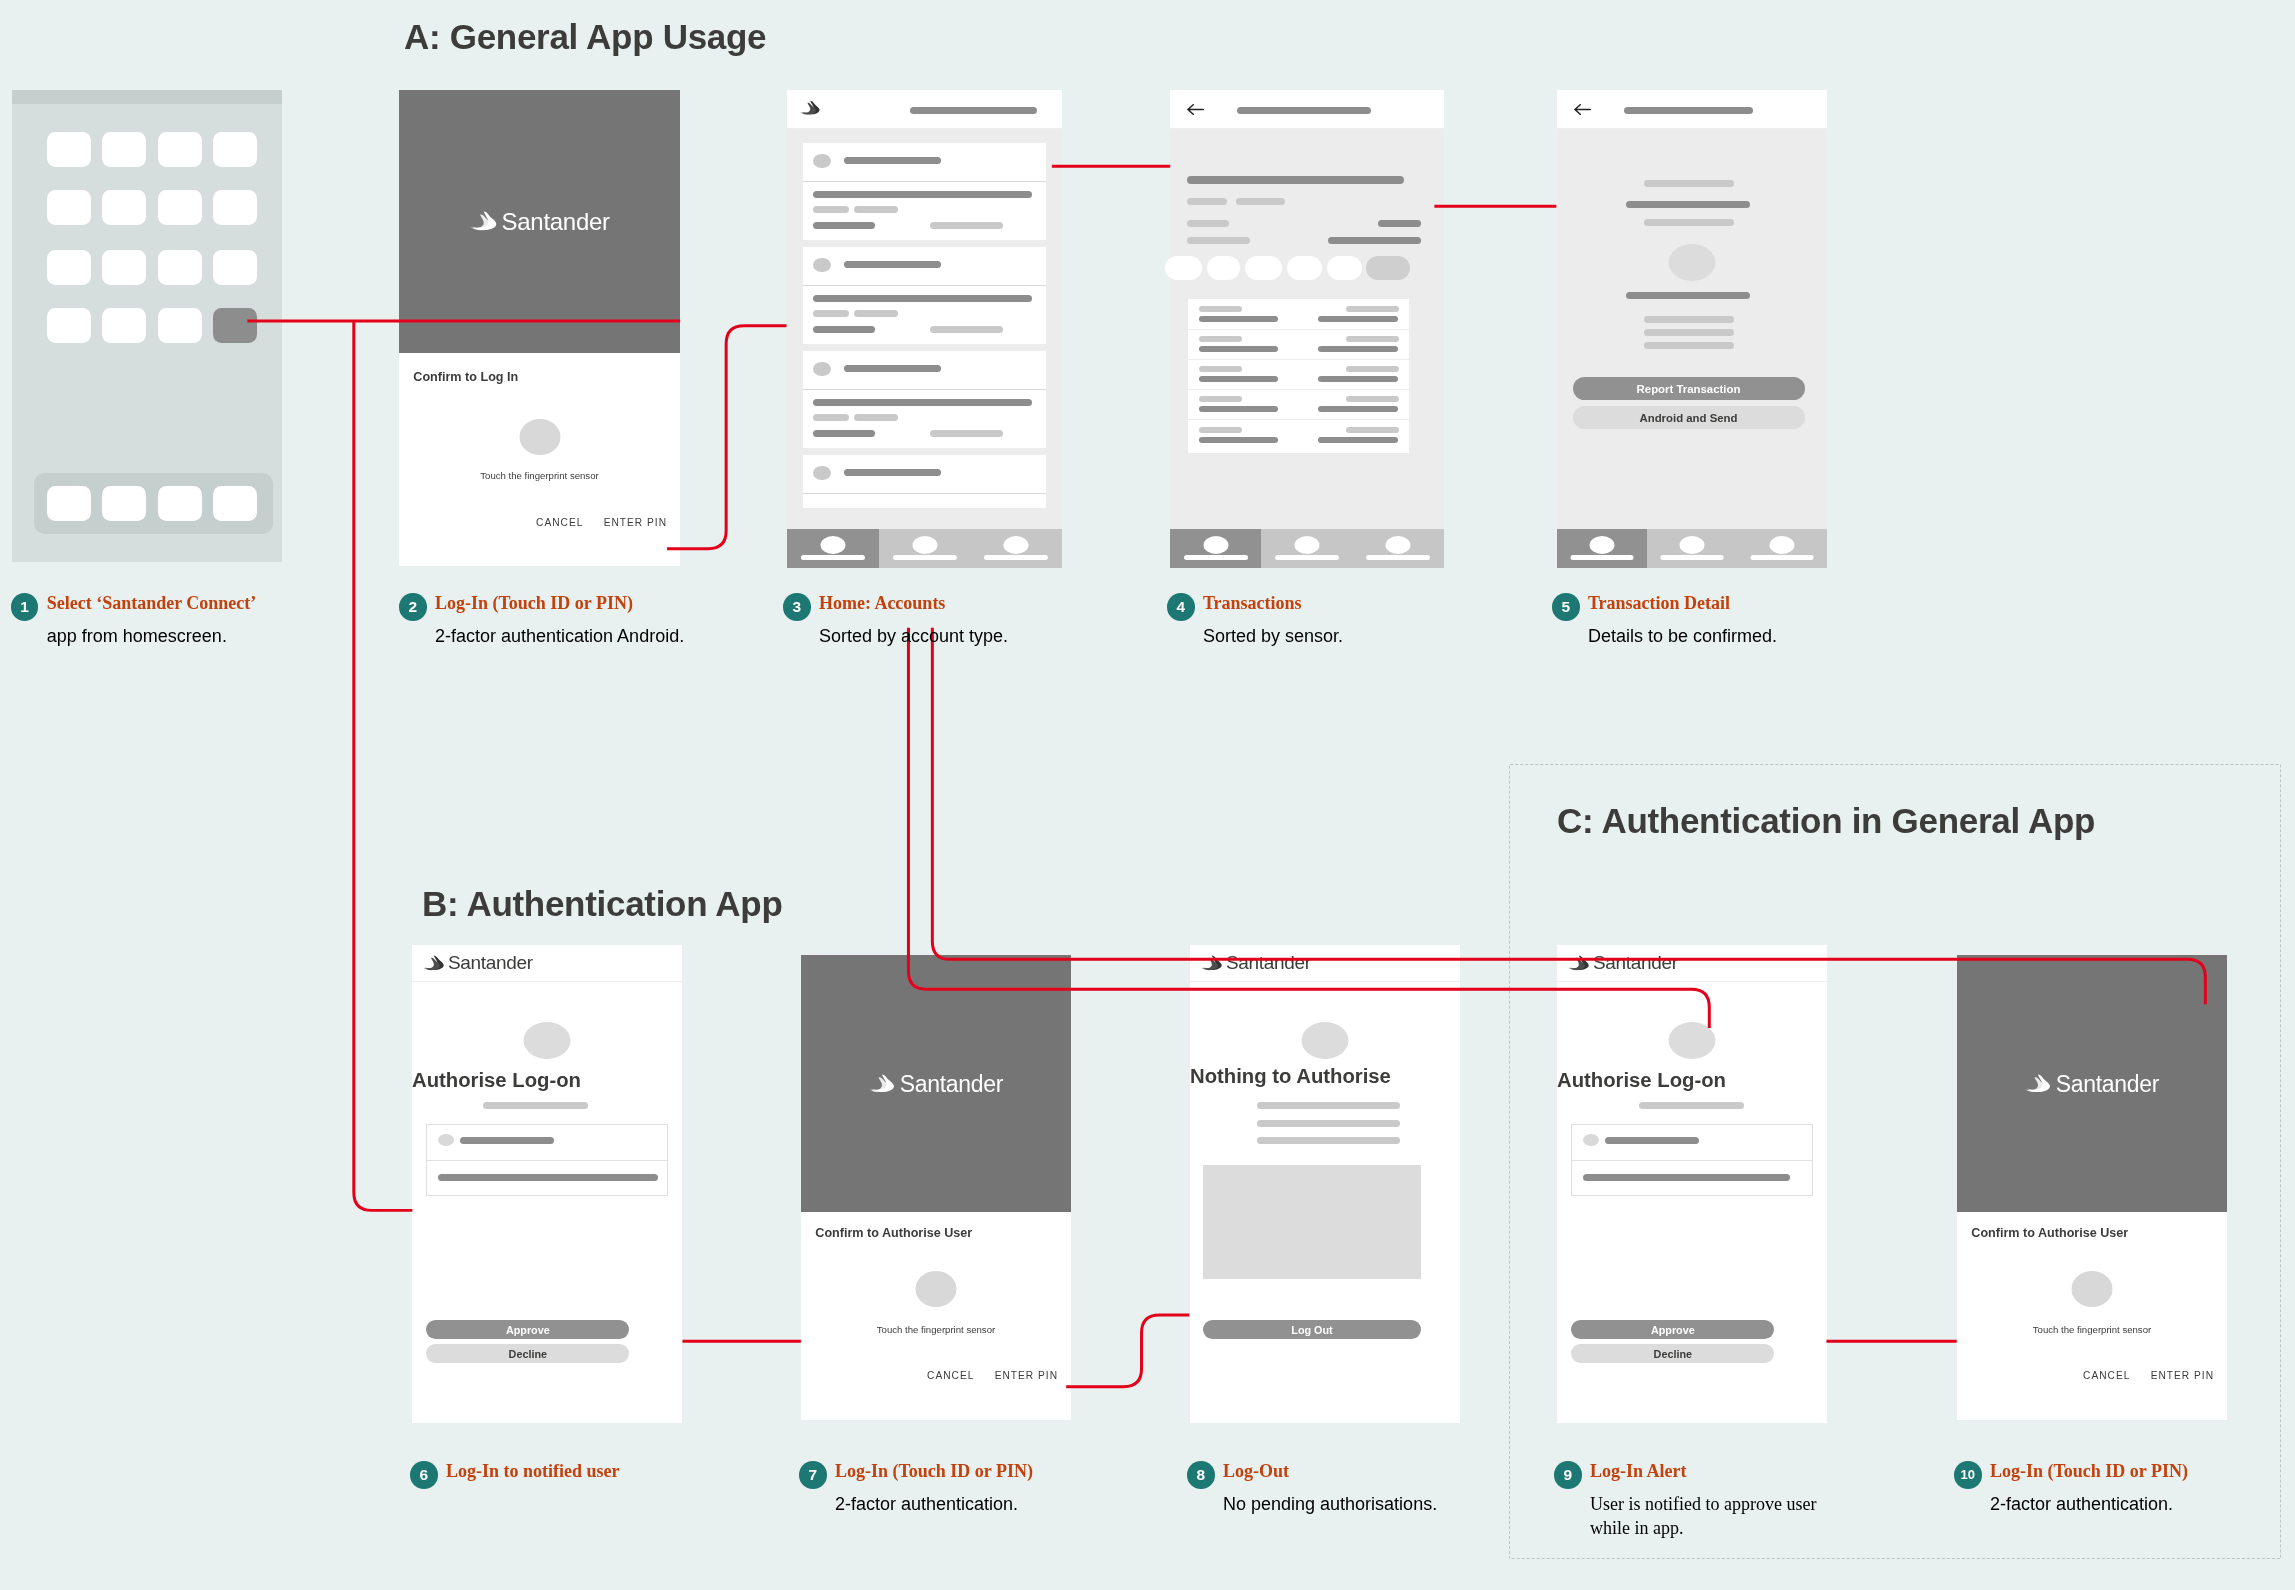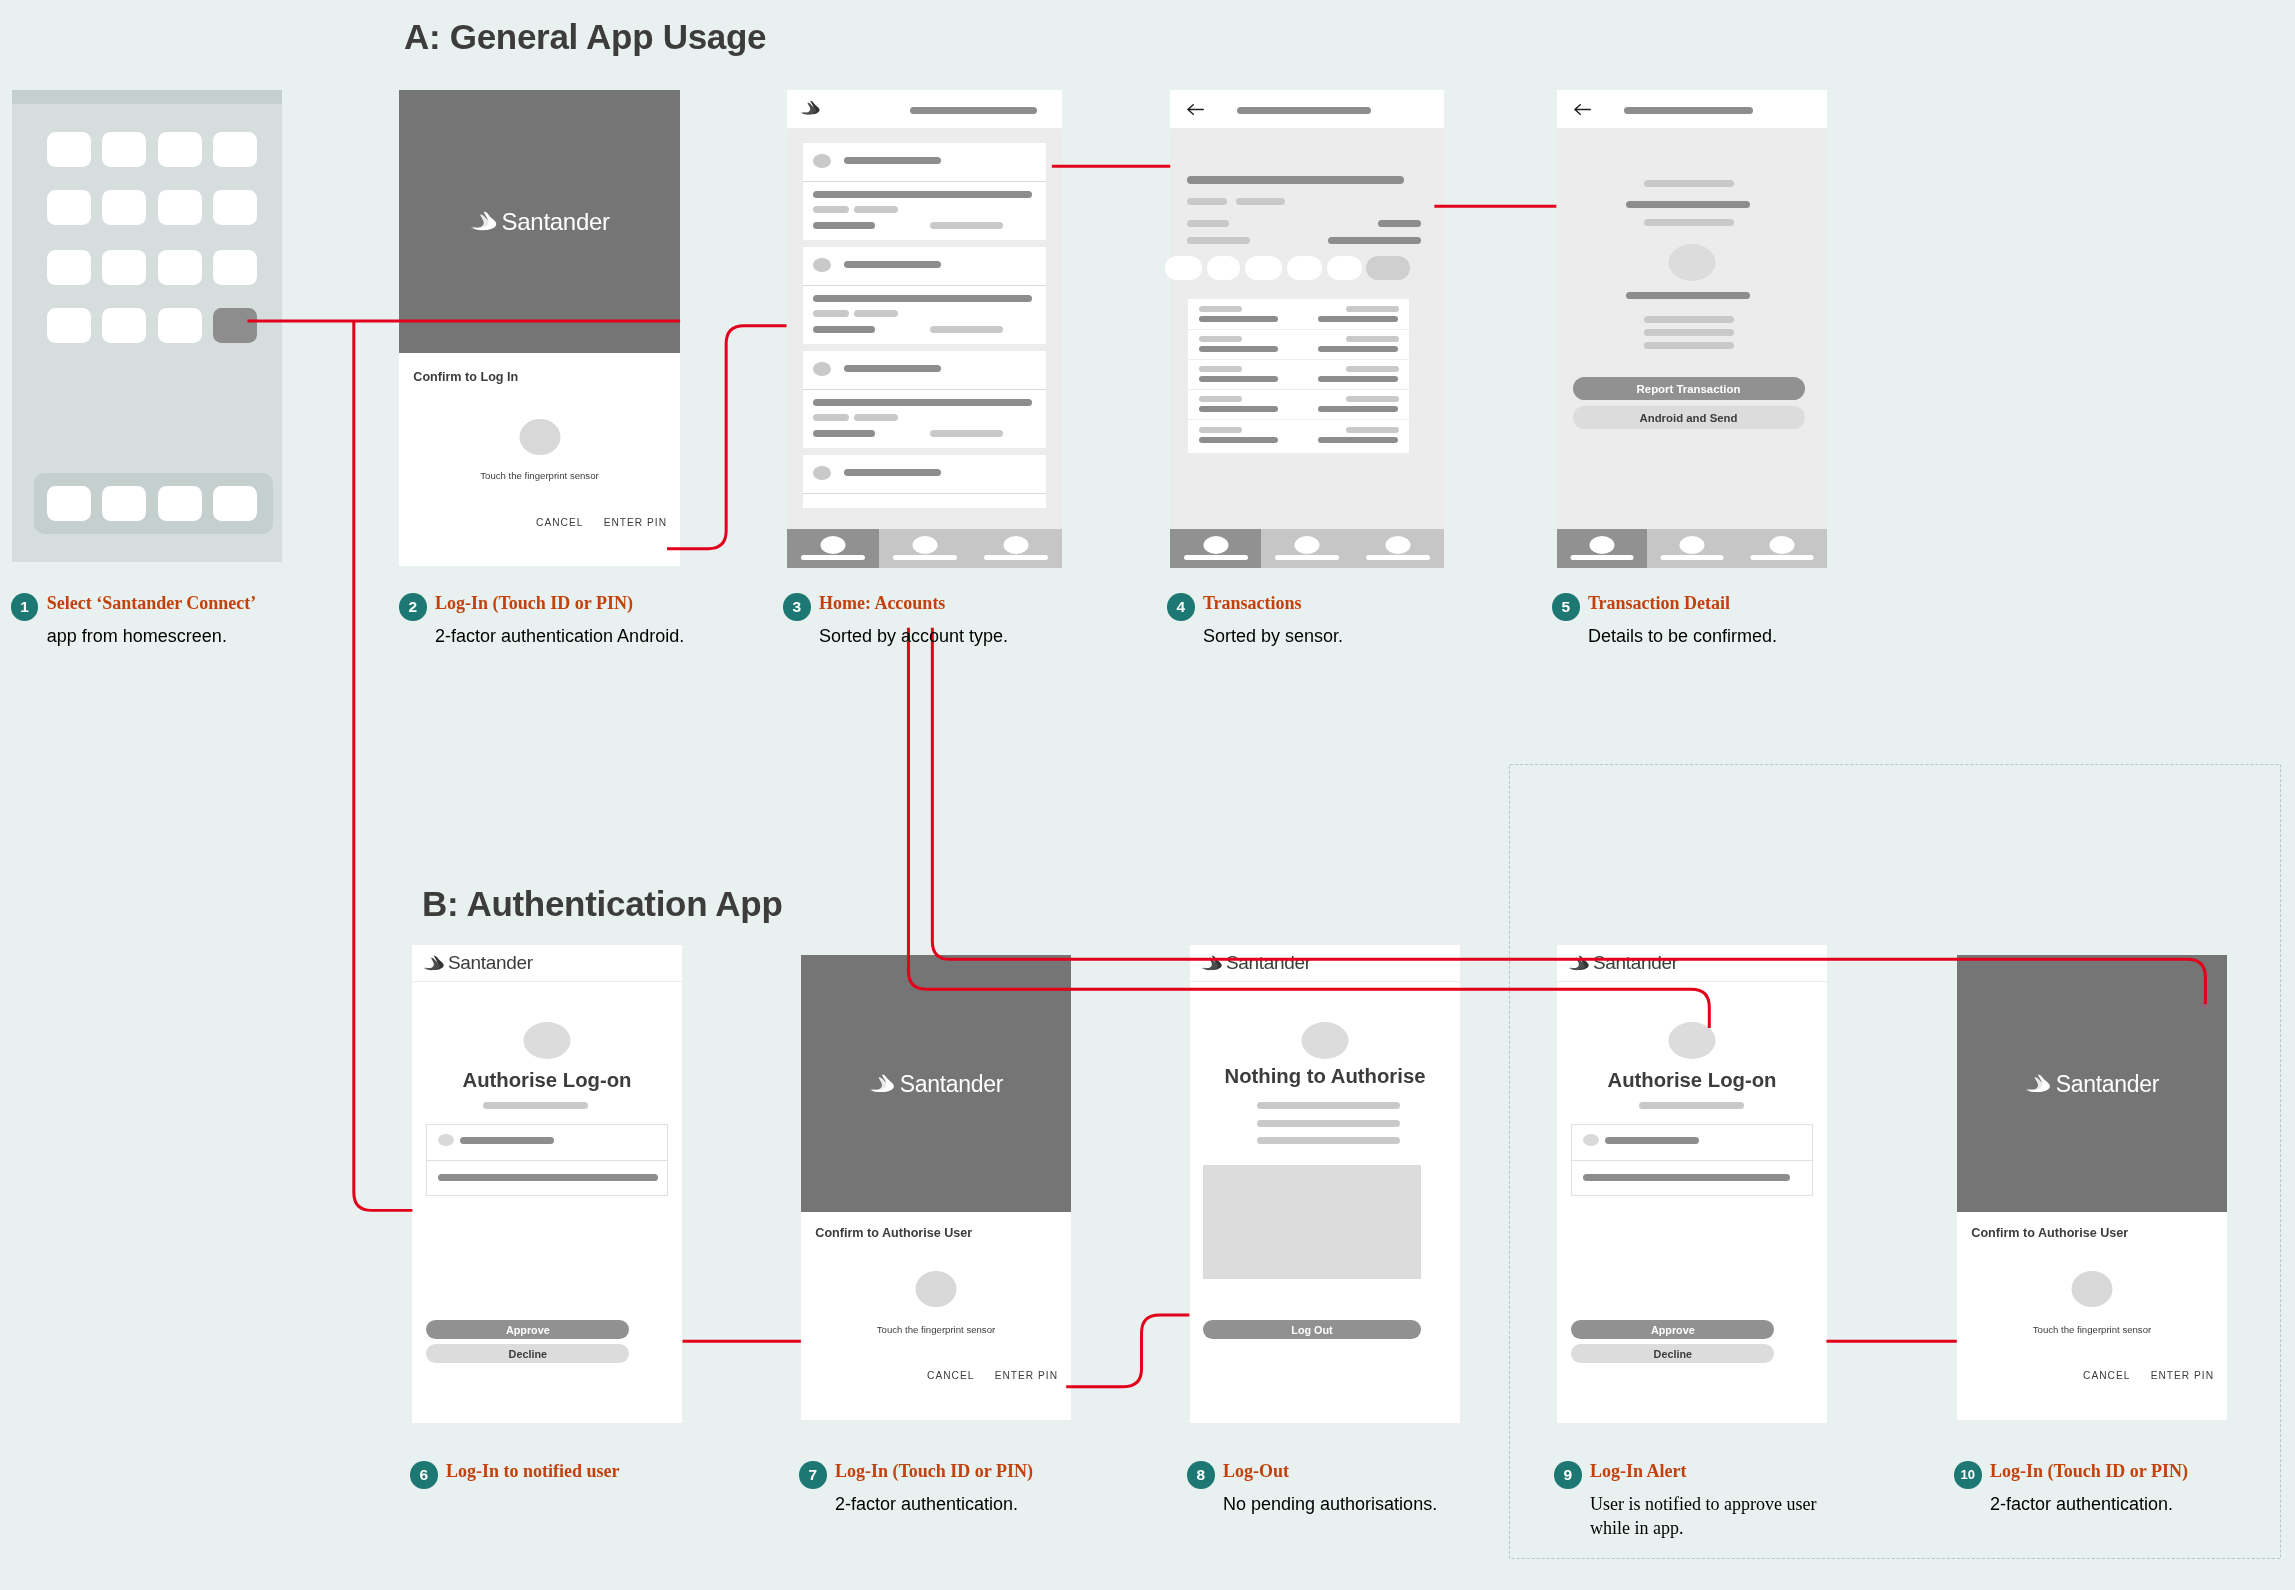--- a/index.html
+++ b/index.html
@@ -105,21 +105,21 @@
     position:absolute; left:50%; transform:translateX(-50%);
     width: 41px; height: 36px; border-radius:50%; background:#d8d8d8;
   }
   .fp-text { position:absolute; left:50%; transform:translateX(-50%); font-size:9.6px; color:#3c3c3b; white-space:nowrap; }
   .sheet-actions { position:absolute; right:13px; display:flex; gap:20.3px; }
   .sheet-actions span { font-size:10.2px; letter-spacing:1px; color:#3c3c3b; font-weight:400; }
 
   
   .auth-head { position:absolute; left:0; top:0; width:100%; background:#fff; border-bottom:1.2px solid #ededed; }
   .auth-title {
-    position:absolute; left:0; width:100%; text-align:center;
+    position:absolute; left:0; width:100%; 
     font-size:20.3px; font-weight:700; color:#3c3c3b;
   }
   .avatar-ell {
     position:absolute; left:50%; transform:translateX(-50%);
     width:47px; height:37px; border-radius:50%; background:#dcdcdc;
   }
   .pill-btn {
     position:absolute; border-radius:60px; display:flex;
     align-items:center; justify-content:center;
     font-size:13px; font-weight:700;
@@ -140,20 +140,21 @@
 </style>
 </head>
 <body>
 
 <div class="stage">
 
   <div class="dashed-box"></div>
 
   <div class="section-title" id="sec-a">A: General App Usage</div>
   <div class="section-title" id="sec-b">B: Authentication App</div>
+  <div class="section-title" id="sec-c">C: Authentication in General App</div>
 
   <div class="home" style="left:12px; top:90px; width:270px; height:472px;">
     <div class="home-status"></div>
 
     <div class="app-icon" style="left:35px;  top:42px;  width:44px; height:35px;"></div>
     <div class="app-icon" style="left:90px; top:42px;  width:44px; height:35px;"></div>
     <div class="app-icon" style="left:146px; top:42px;  width:44px; height:35px;"></div>
     <div class="app-icon" style="left:201px; top:42px;  width:44px; height:35px;"></div>
 
     <div class="app-icon" style="left:35px;  top:100px; width:44px; height:35px;"></div>

